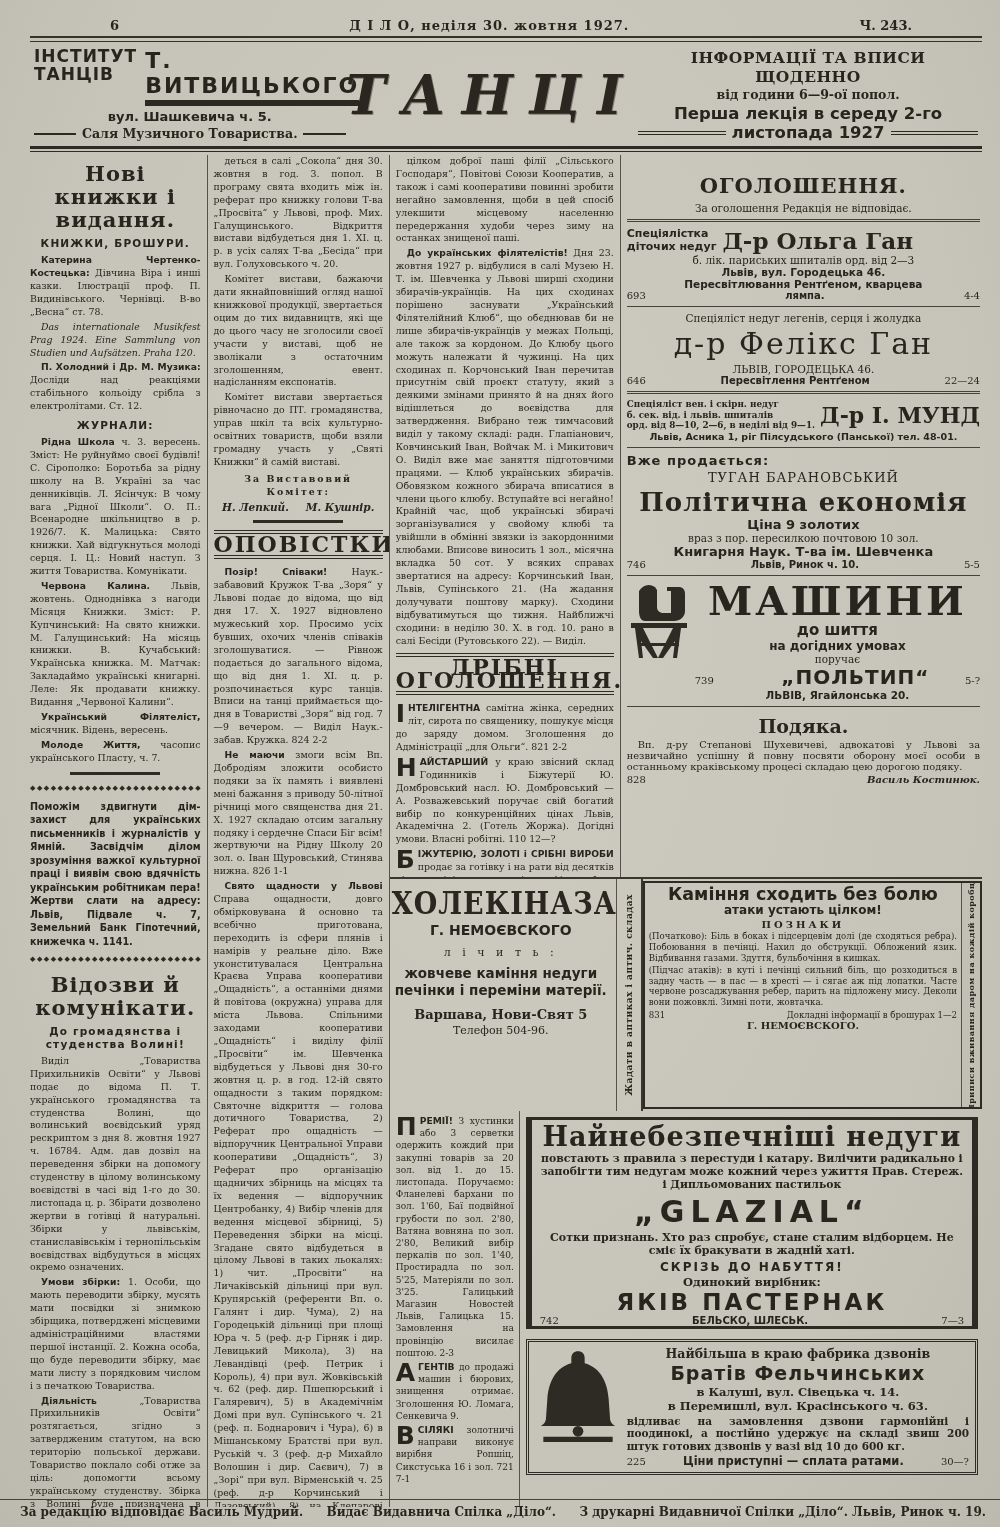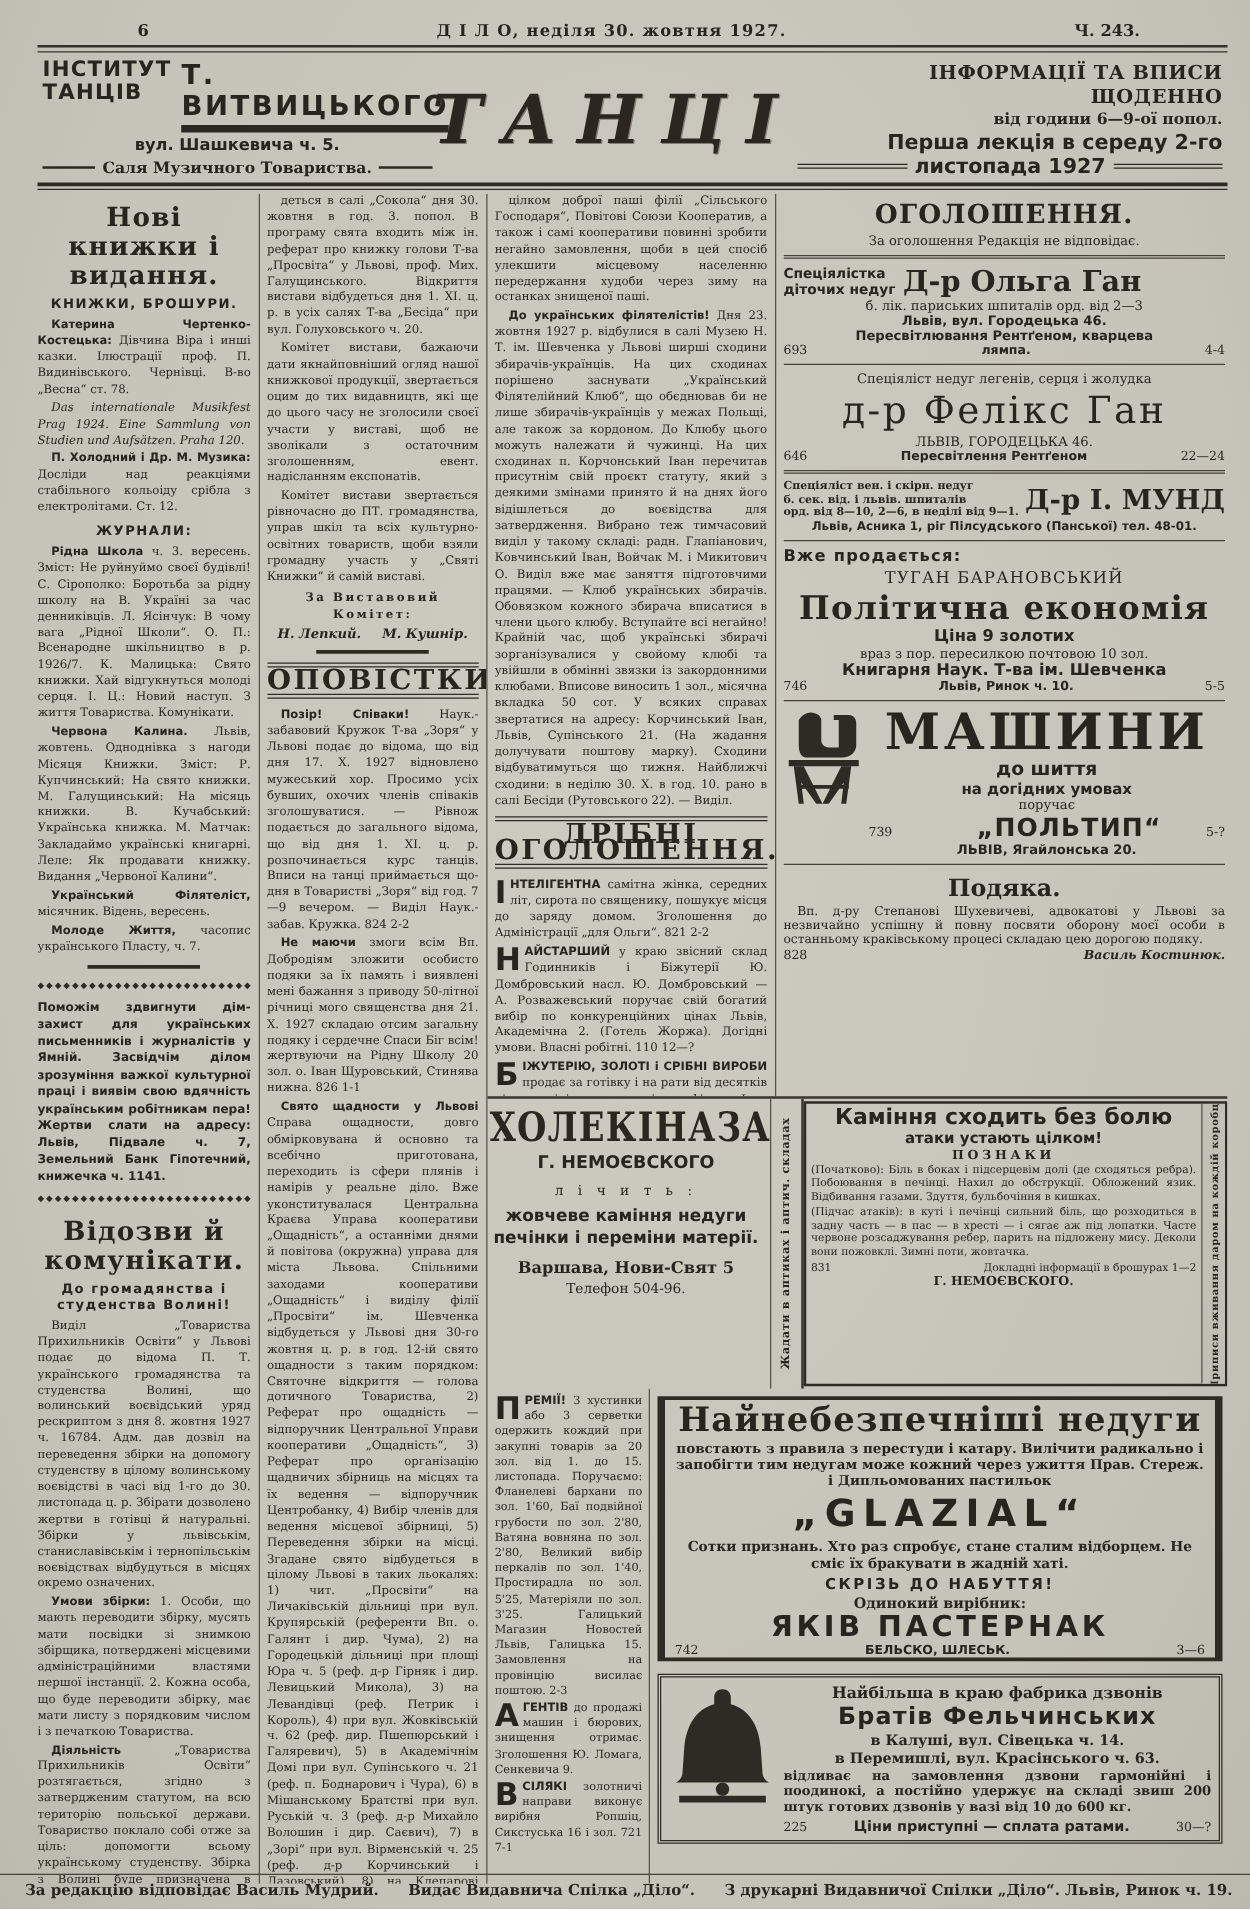--- a/index.html
+++ b/index.html
@@ -18,21 +18,21 @@
   .ban-l{width:33%;}
   .ban-row{display:flex;gap:8px;align-items:flex-start;}
   .inst{font-family:"DejaVu Sans","Liberation Sans",sans-serif;font-weight:bold;font-size:17px;line-height:1.05;letter-spacing:1px;}
   .vytv{font-family:"DejaVu Sans","Liberation Sans",sans-serif;font-weight:bold;font-size:22px;letter-spacing:2px;border-bottom:6px solid #2c2923;padding-bottom:2px;}
   .ban-addr{font-family:"DejaVu Sans","Liberation Sans",sans-serif;font-weight:bold;font-size:13px;text-align:center;margin-top:3px;}
   .ban-hall{display:flex;align-items:center;gap:6px;font-weight:bold;font-size:12.5px;margin-top:2px;}
   .ban-hall:before,.ban-hall:after{content:"";flex:1;border-top:2px solid #2c2923;}
   .ban-c{width:31%;text-align:center;align-self:center;}
   .tanci{font-size:54px;font-weight:bold;font-style:italic;letter-spacing:16px;color:#2b2620;
     text-shadow:1px 1px 0 #55504699;}
-  .ban-r{width:36%;text-align:right;}
+  .ban-r{width:36%;text-align:center;}
   .ban-r .r1{font-weight:bold;font-size:15.5px;letter-spacing:.5px;}
   .ban-r .r2{font-weight:bold;font-size:12.5px;margin:1px 0 2px;}
   .ban-r .r3{font-family:"DejaVu Sans","Liberation Sans",sans-serif;font-weight:bold;font-size:16.5px;}
   .ban-r .r4{display:flex;align-items:center;gap:6px;font-family:"DejaVu Sans","Liberation Sans",sans-serif;font-weight:bold;font-size:16.5px;}
   .ban-r .r4:before,.ban-r .r4:after{content:"";flex:1;border-top:4px double #2c2923;}
   .thick{border-top:3px solid #2e2b25;border-bottom:1px solid #2e2b25;height:2px;}
   
   .bodygrid{display:flex;height:1352px;overflow:hidden;margin-top:3px;}
   .col{overflow:hidden;font-size:9.4px;line-height:12.9px;}
   .c1{width:242px;padding-right:6px;border-right:1px solid #56524a;}
@@ -220,21 +220,21 @@
           <div class="col c3">
               <div class="blk p"><span>цілком доброї паші філії „Сільського Господаря“, Повітові Союзи Кооператив, а також і самі кооперативи повинні зробити негайно замовлення, щоби в цей спосіб улекшити місцевому населенню передержання худоби через зиму на останках знищеної паші.</span></div>
               <div class="blk p"><b class="lead">До українських філятелістів!</b> <span>Дня 23. жовтня 1927 р. відбулися в салі Музею Н. Т. ім. Шевченка у Львові ширші сходини збирачів-українців. На цих сходинах порішено заснувати „Український Філятелійний Клюб“, що обєднював би не лише збирачів-українців у межах Польщі, але також за кордоном. До Клюбу цього можуть належати й чужинці. На цих сходинах п. Корчонський Іван перечитав присутнім свій проєкт статуту, який з деякими змінами принято й на днях його відішлеться до воєвідства для затвердження. Вибрано теж тимчасовий виділ у такому складі: радн. Глапіанович, Ковчинський Іван, Войчак М. і Микитович О. Виділ вже має заняття підготовчими працями. — Клюб українських збирачів. Обовязком кожного збирача вписатися в члени цього клюбу. Вступайте всі негайно! Крайній час, щоб українські збирачі зорганізувалися у свойому клюбі та увійшли в обмінні звязки із закордонними клюбами. Вписове виносить 1 зол., місячна вкладка 50 сот. У всяких справах звертатися на адресу: Корчинський Іван, Львів, Супінського 21. (На жадання долучувати поштову марку). Сходини відбуватимуться що тижня. Найближчі сходини: в неділю 30. X. в год. 10. рано в салі Бесіди (Рутовського 22). — Виділ.</span></div>
               <div class="blk box"><span>ДРІБНІ ОГОЛОШЕННЯ.</span></div>
               <div class="blk p" style="text-indent: 0px;"><span class="dcap">І</span><b class="lead">НТЕЛІГЕНТНА</b> <span>самітна жінка, середних літ, сирота по священику, пошукує місця до заряду домом. Зголошення до Адміністрації „для Ольги“.  821 2-2</span></div>
               <div class="blk p" style="text-indent: 0px;"><span class="dcap">Н</span><b class="lead">АЙСТАРШИЙ</b> <span>у краю звісний склад Годинників і Біжутерії Ю. Домбровський насл. Ю. Домбровський — А. Розважевський поручає свій богатий вибір по конкуренційних цінах Львів, Академічна 2. (Готель Жоржа). Догідні умови. Власні робітні.  110 12—?</span></div>
               <div class="blk p" style="text-indent: 0px;"><span class="dcap">Б</span><b class="lead">ІЖУТЕРІЮ, ЗОЛОТІ і СРІБНІ ВИРОБИ</b> <span>продає за готівку і на рати від десятків літ в цілім краю звісна фірма Іван Зельтенрайх, Львів, Марійська пл. 5. Купую брилянти, золото, срібло, плачу найвисші ціни.  За) 32-?</span></div>
             </div>
 
           <div class="c4">
-            <div class="h1" style="margin-top:4px">ОГОЛОШЕННЯ.</div>
+            <div class="h1" style="margin-top:19px">ОГОЛОШЕННЯ.</div>
             <div class="adline">За оголошення Редакція не відповідає.</div>
             <div class="adrule2"></div>
 
             <div class="ad">
               <div class="olga-row">
                 <div class="olga-spec">
                   <div>Спеціялістка</div>
                   <div>діточих недуг</div>
                 </div>
                 <div class="olga-name">Д-р Ольга Ган</div>
@@ -371,21 +371,21 @@
               <div class="glz-title">Найнебезпечніші недуги</div>
               <div class="glz-body">повстають з правила з перестуди і катару. Вилічити радикально і запобігти тим недугам може кожний через ужиття Прав. Стереж. і Дипльомованих пастильок</div>
               <div class="glz-brand">„GLAZIAL“</div>
               <div class="glz-praise">Сотки признань. Хто раз спробує, стане сталим відборцем. Не сміє їх бракувати в жадній хаті.</div>
               <div class="glz-skriz">СКРІЗЬ ДО НАБУТТЯ!</div>
               <div class="glz-only">Одинокий вирібник:</div>
               <div class="glz-maker">ЯКІВ ПАСТЕРНАК</div>
               <div class="refrow">
                 <span>742</span>
                 <span class="mid">БЕЛЬСКО, ШЛЕСЬК.</span>
-                <span>3—6</span>
+                <span>7—3</span>
               </div>
             </div>
 
             <div class="bells">
               <span>
                 <svg width="86" height="104" viewBox="0 0 64 78">
                   <g class="ink">
                     <path d="M32 4 c3 0 5 2 5 5 v4 c11 3 17 13 18 27 l1 14 c0 3 2 5 4 6 H4 c2-1 4-3 4-6 l1-14 C10 26 16 16 27 13 V9 c0-3 2-5 5-5 z"></path>
                     <circle cx="32" cy="64" r="4"></circle>
                     <path d="M6 68 h52 v4 H6 z"></path>

